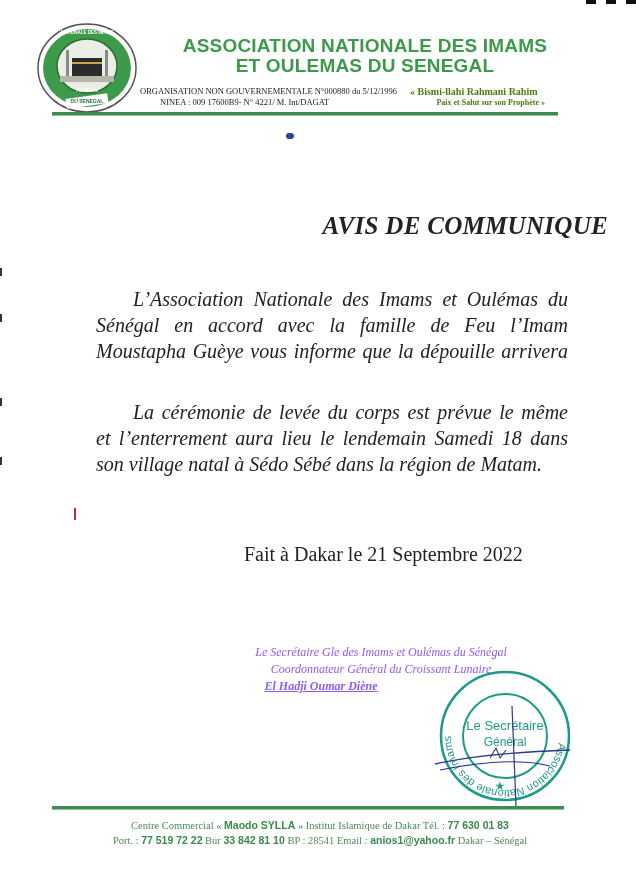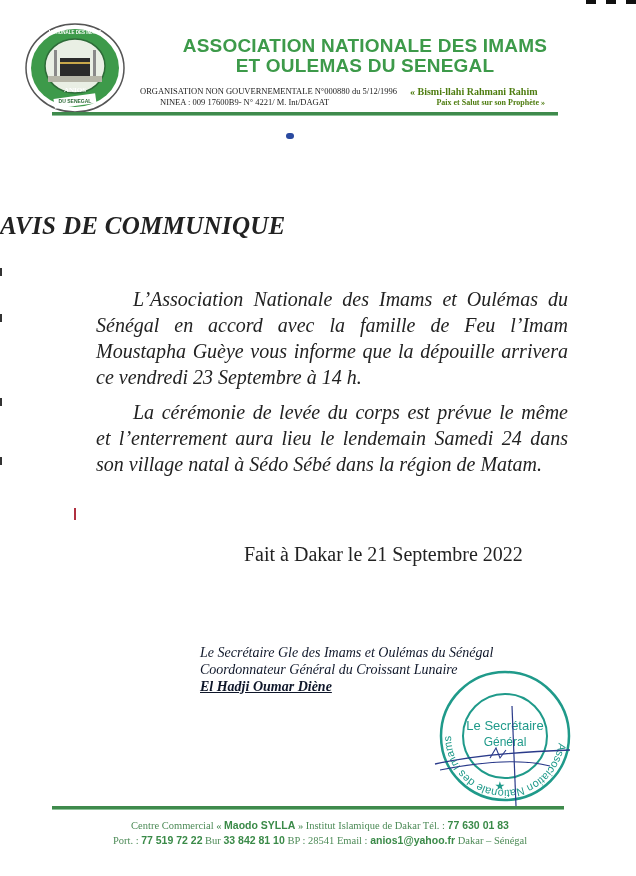--- a/index.html
+++ b/index.html
@@ -3,21 +3,21 @@
   <meta charset="utf-8">
   <style>
     html, body { margin: 0; padding: 0; }
     body {
       width: 636px; height: 876px; background: #ffffff; position: relative; overflow: hidden;
       font-family: "Liberation Serif", "DejaVu Serif", serif; color: #222;
     }
     .abs { position: absolute; }
     
     .logo {
-      left: 24px; top: 22px; width: 102px; height: 92px;
+      left: 36px; top: 22px; width: 102px; height: 92px;
     }
     .org-title {
       left: 130px; top: 36px; width: 470px; text-align: center;
       font-family: "Liberation Sans", "DejaVu Sans", sans-serif; font-weight: bold;
       color: #3d9a4a; font-size: 19px; line-height: 20px; letter-spacing: 0.2px;
     }
     .org-meta {
       left: 140px; top: 86px; font-size: 8.5px; line-height: 11px; color: #222;
       font-family: "Liberation Serif", serif;
     }
@@ -28,38 +28,38 @@
       color: #4d7c0f;
     }
     .motto .m1 { font-size: 10px; line-height: 12px; text-align: left; padding-left: 30px; }
     .motto .m2 { font-size: 8px; line-height: 10px; }
     .rule-top {
       left: 52px; top: 112px; width: 506px; height: 3px; background: #3f8a4c;
       border-bottom: 1px solid #8fc49a;
     }
     .small-mark { left: 286px; top: 133px; width: 8px; height: 6px; background: #2a4aa0; border-radius: 3px; }
     .title {
-      left: 0; top: 212px; width: 600px; text-align: left; padding-left: 0;
+      left: 0; top: 212px; width: 600px; text-align: right; padding-left: 8px;
       font-family: "Liberation Serif", serif; font-style: italic; font-weight: bold;
       font-size: 25px; color: #222; letter-spacing: 0.3px;
     }
     .para {
       left: 63px; width: 472px; font-style: italic; font-size: 20px; line-height: 26px;
       text-align: justify; color: #222; margin-left: 33px;
     }
     .para .line { display: block; text-align: justify; text-align-last: justify; white-space: nowrap; }
     .para .line.last { text-align-last: left; }
     .p1 { top: 286px; }
     .p2 { top: 399px; }
     .indent { padding-left: 37px; }
     .date {
       left: 244px; top: 543px; font-size: 20px; color: #222;
     }
     .sig {
-      left: 200px; top: 644px; width: 362px; text-align: left; font-style: italic; font-size: 14px; line-height: 17px; color: #0f172a;
+      left: 200px; top: 644px; width: 362px; text-align: center; font-style: italic; font-size: 12px; line-height: 17px; color: #8b5cf6;
     }
     .sig .s1 { display: block; }
     .sig .s2 { display: block; }
     .sig .s3 { display: block; font-weight: bold; padding-right: 120px; text-decoration: underline; }
     .stamp { left: 430px; top: 666px; width: 150px; height: 140px; }
     .rule-bottom {
       left: 52px; top: 806px; width: 512px; height: 3px; background: #3f8a4c;
       border-bottom: 1px solid #8fc49a;
     }
     .footer {
@@ -116,26 +116,25 @@
 
 <div class="abs rule-top"></div>
 <div class="abs small-mark"></div>
 
 <div class="abs title">AVIS  DE COMMUNIQUE</div>
 
 <div class="abs para p1">
   <span class="line indent">L’Association Nationale des Imams et Oulémas du</span>
   <span class="line">Sénégal en accord avec la famille de Feu l’Imam</span>
   <span class="line">Moustapha Guèye vous informe que la dépouille arrivera</span>
-  <span class="line last">ce vendredi 23 Septembre à 14 h.</span>
 </div>
 
 <div class="abs para p2">
   <span class="line indent">La cérémonie de levée du corps est prévue le même</span>
-  <span class="line">et l’enterrement aura lieu le lendemain Samedi 24  dans</span>
+  <span class="line">et l’enterrement aura lieu le lendemain Samedi 18  dans</span>
   <span class="line last">son village natal à Sédo Sébé dans la région de Matam.</span>
 </div>
 
 <div class="abs date">Fait à Dakar le 21 Septembre 2022</div>
 
 <div class="abs sig">
   <span class="s1">Le Secrétaire Gle des Imams et Oulémas du Sénégal</span>
   <span class="s2">Coordonnateur Général du Croissant Lunaire</span>
   <span class="s3">El Hadji Oumar Diène</span>
 </div>

